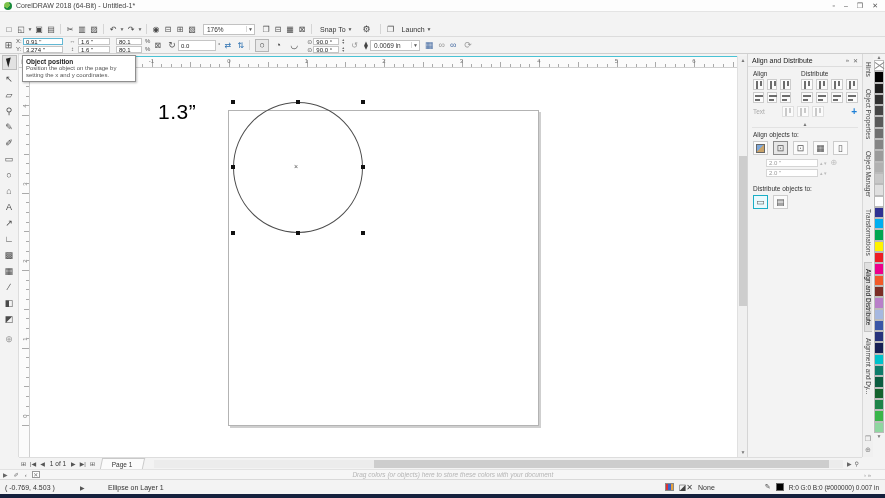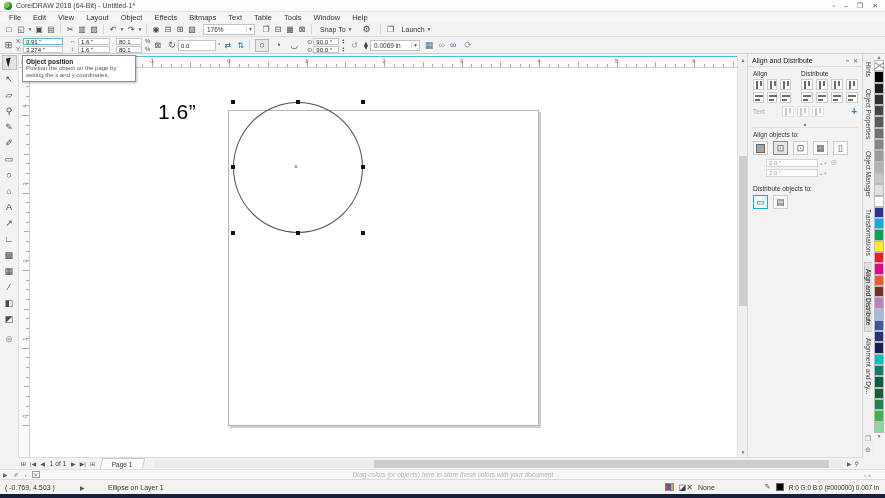--- a/index.html
+++ b/index.html
@@ -174,34 +174,20 @@
     <div class="app-icon"></div>
     <div class="title-text">CorelDRAW 2018 (64-Bit) - Untitled-1*</div>
     <div class="win-buttons">
       <span class="win-btn">▫</span>
       <span class="win-btn">–</span>
       <span class="win-btn">❐</span>
       <span class="win-btn">✕</span>
     </div>
   </div>
 
-  <div class="menubar" id="menubar">
-      <div class="menu-item">File</div>
-      <div class="menu-item">Edit</div>
-      <div class="menu-item">View</div>
-      <div class="menu-item">Layout</div>
-      <div class="menu-item">Object</div>
-      <div class="menu-item">Effects</div>
-      <div class="menu-item">Bitmaps</div>
-      <div class="menu-item">Text</div>
-      <div class="menu-item">Table</div>
-      <div class="menu-item">Tools</div>
-      <div class="menu-item">Window</div>
-      <div class="menu-item">Help</div>
-    </div>
 
   <div class="stdbar">
     <span id="tb-left" style="display:flex;align-items:center;">
         <span class="tbi">□</span>
         <span class="tbi">◱</span>
         <span class="tbi small-arrow">▼</span>
         <span class="tbi">▣</span>
         <span class="tbi">▤</span>
         <span class="tb-sep"></span>
         <span class="tbi">✂</span>
@@ -473,21 +459,21 @@
           <div class="handle" style="left: 201px; top: 32px;"></div>
           <div class="handle" style="left: 266px; top: 32px;"></div>
           <div class="handle" style="left: 331px; top: 32px;"></div>
           <div class="handle" style="left: 201px; top: 97px;"></div>
           <div class="handle" style="left: 331px; top: 97px;"></div>
           <div class="handle" style="left: 201px; top: 163px;"></div>
           <div class="handle" style="left: 266px; top: 163px;"></div>
           <div class="handle" style="left: 331px; top: 163px;"></div>
         </div>
       <div class="center-mark">×</div>
-      <div class="size-label">1.6”</div>
+      <div class="size-label">1.3”</div>
     </div>
 
     <div class="vscroll">
       <span class="sarr" style="top:0">▲</span>
       <span class="thumb" style="top:100px;height:150px"></span>
       <span class="sarr" style="bottom:0">▼</span>
     </div>
 
     <div class="docker">
       <div class="docker-title">

